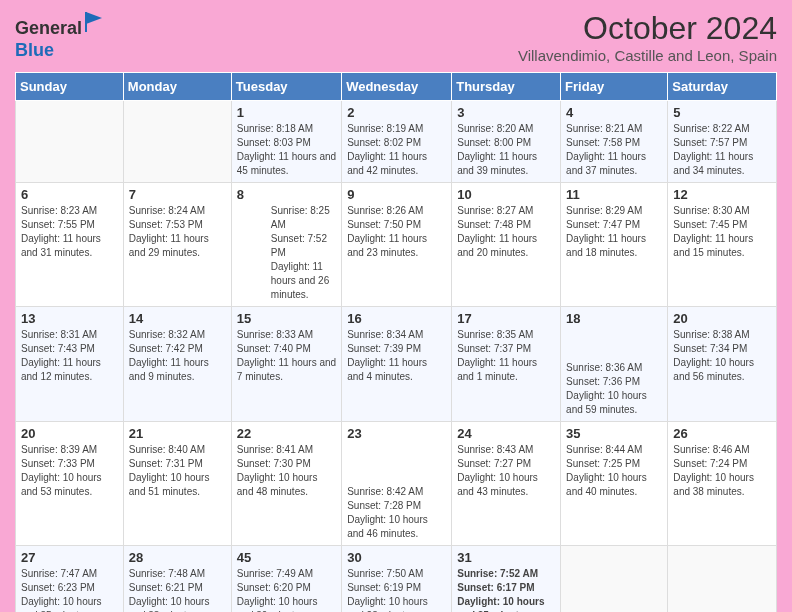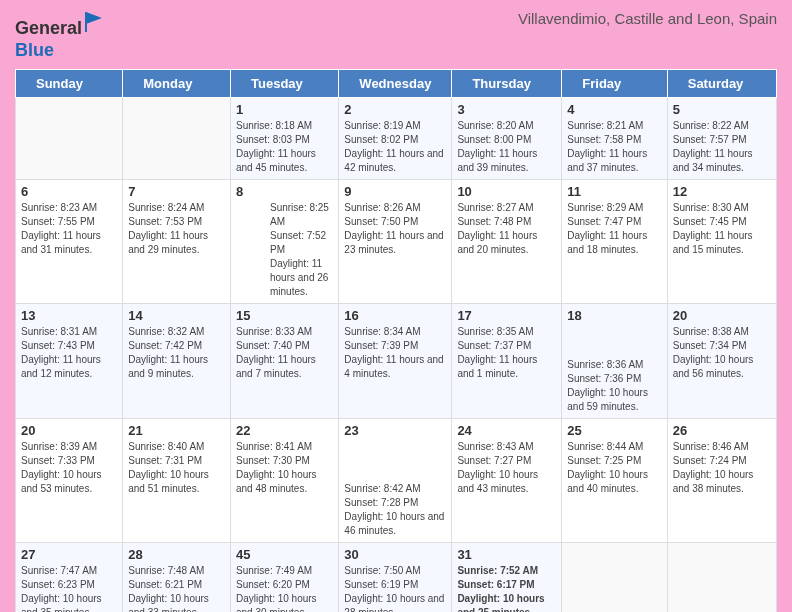--- a/index.html
+++ b/index.html
@@ -57,21 +57,21 @@
     }
     .calendar {
       width: 100%;
       border-collapse: collapse;
     }
     .calendar thead tr th {
       background-color: #4a7fc1;
       color: #fff;
       font-size: 13px;
       font-weight: bold;
-      padding: 6px 20px;
+      padding: 6px 4px;
       border: 1px solid #fff;
       text-align: left;
     }
     .calendar tbody tr {
       border-bottom: 1px solid #ddd;
     }
     .calendar tbody tr:nth-child(odd) {
       background-color: #f5f8ff;
     }
     .calendar tbody tr:nth-child(even) {
@@ -113,20 +113,21 @@
               <polygon points="2,2 18,8 2,14" fill="#1e6bb8"></polygon>
               <line x1="2" y1="2" x2="2" y2="22" stroke="#1e6bb8" stroke-width="2"></line>
             </svg>
         </div>
         <div class="logo-text">
           <span class="logo-blue">Blue</span>
         </div>
       </div>
     </div>
     <div class="title-block">
+      <div class="month-title">October 2024</div>
       <div class="subtitle">Villavendimio, Castille and Leon, Spain</div>
     </div>
   </div>
 
   <table class="calendar">
     <thead>
       <tr>
         <th>Sunday</th>
         <th>Monday</th>
         <th>Tuesday</th>
@@ -284,21 +285,21 @@
 Sunset: 7:28 PM
 Daylight: 10 hours and 46 minutes.</div>
           </td>
           <td>
             <span class="day-number">24</span>
             <div class="day-info" style="white-space: pre-line;">Sunrise: 8:43 AM
 Sunset: 7:27 PM
 Daylight: 10 hours and 43 minutes.</div>
           </td>
           <td>
-            <span class="day-number">25</span>
+            <span class="day-number">35</span>
             <div class="day-info" style="white-space: pre-line;">Sunrise: 8:44 AM
 Sunset: 7:25 PM
 Daylight: 10 hours and 40 minutes.</div>
           </td>
           <td>
             <span class="day-number">26</span>
             <div class="day-info" style="white-space: pre-line;">Sunrise: 8:46 AM
 Sunset: 7:24 PM
 Daylight: 10 hours and 38 minutes.</div>
           </td>

